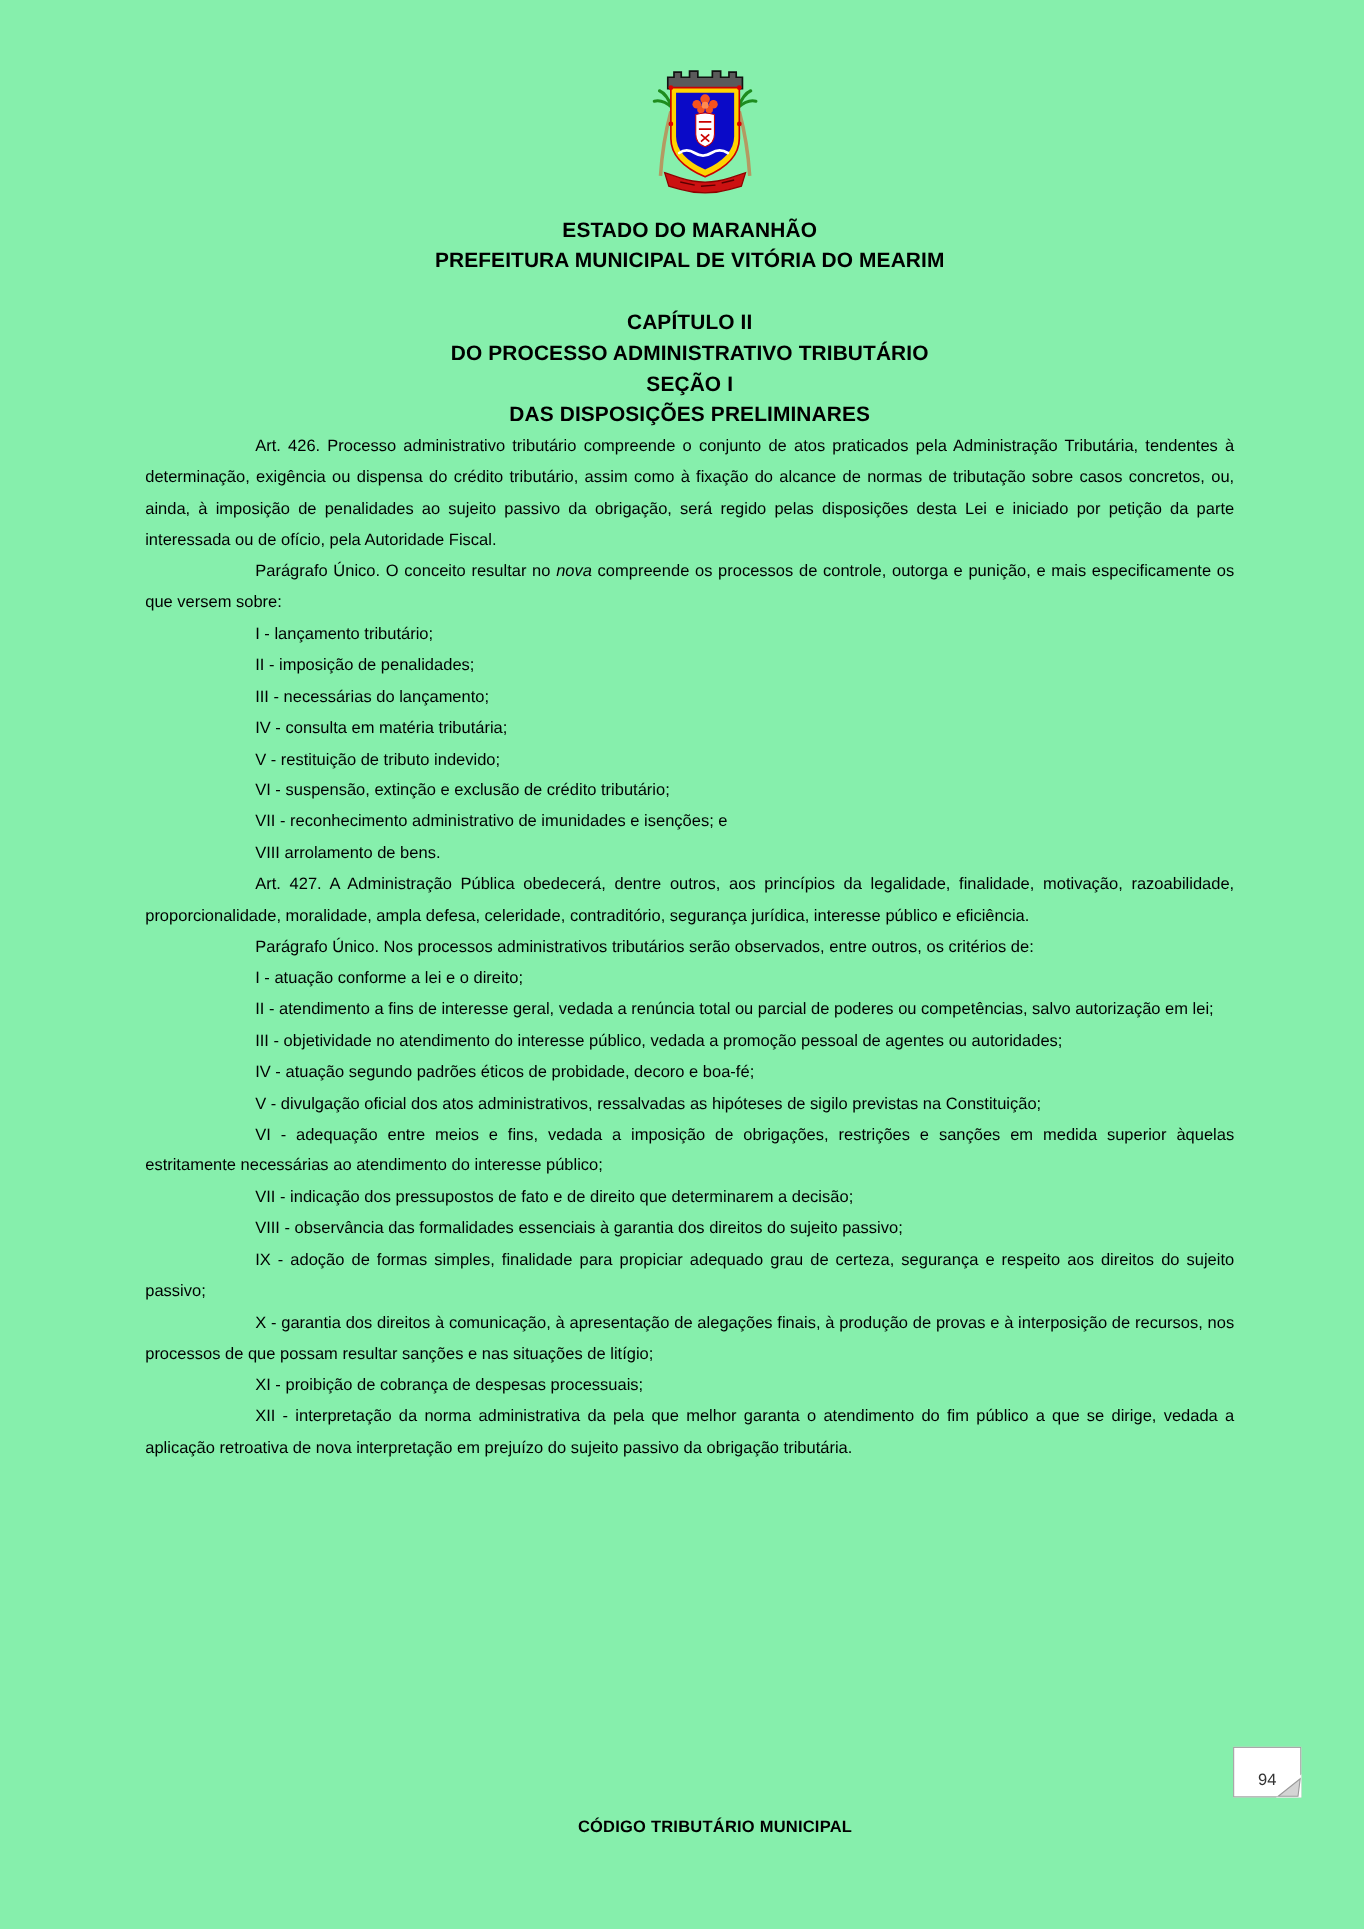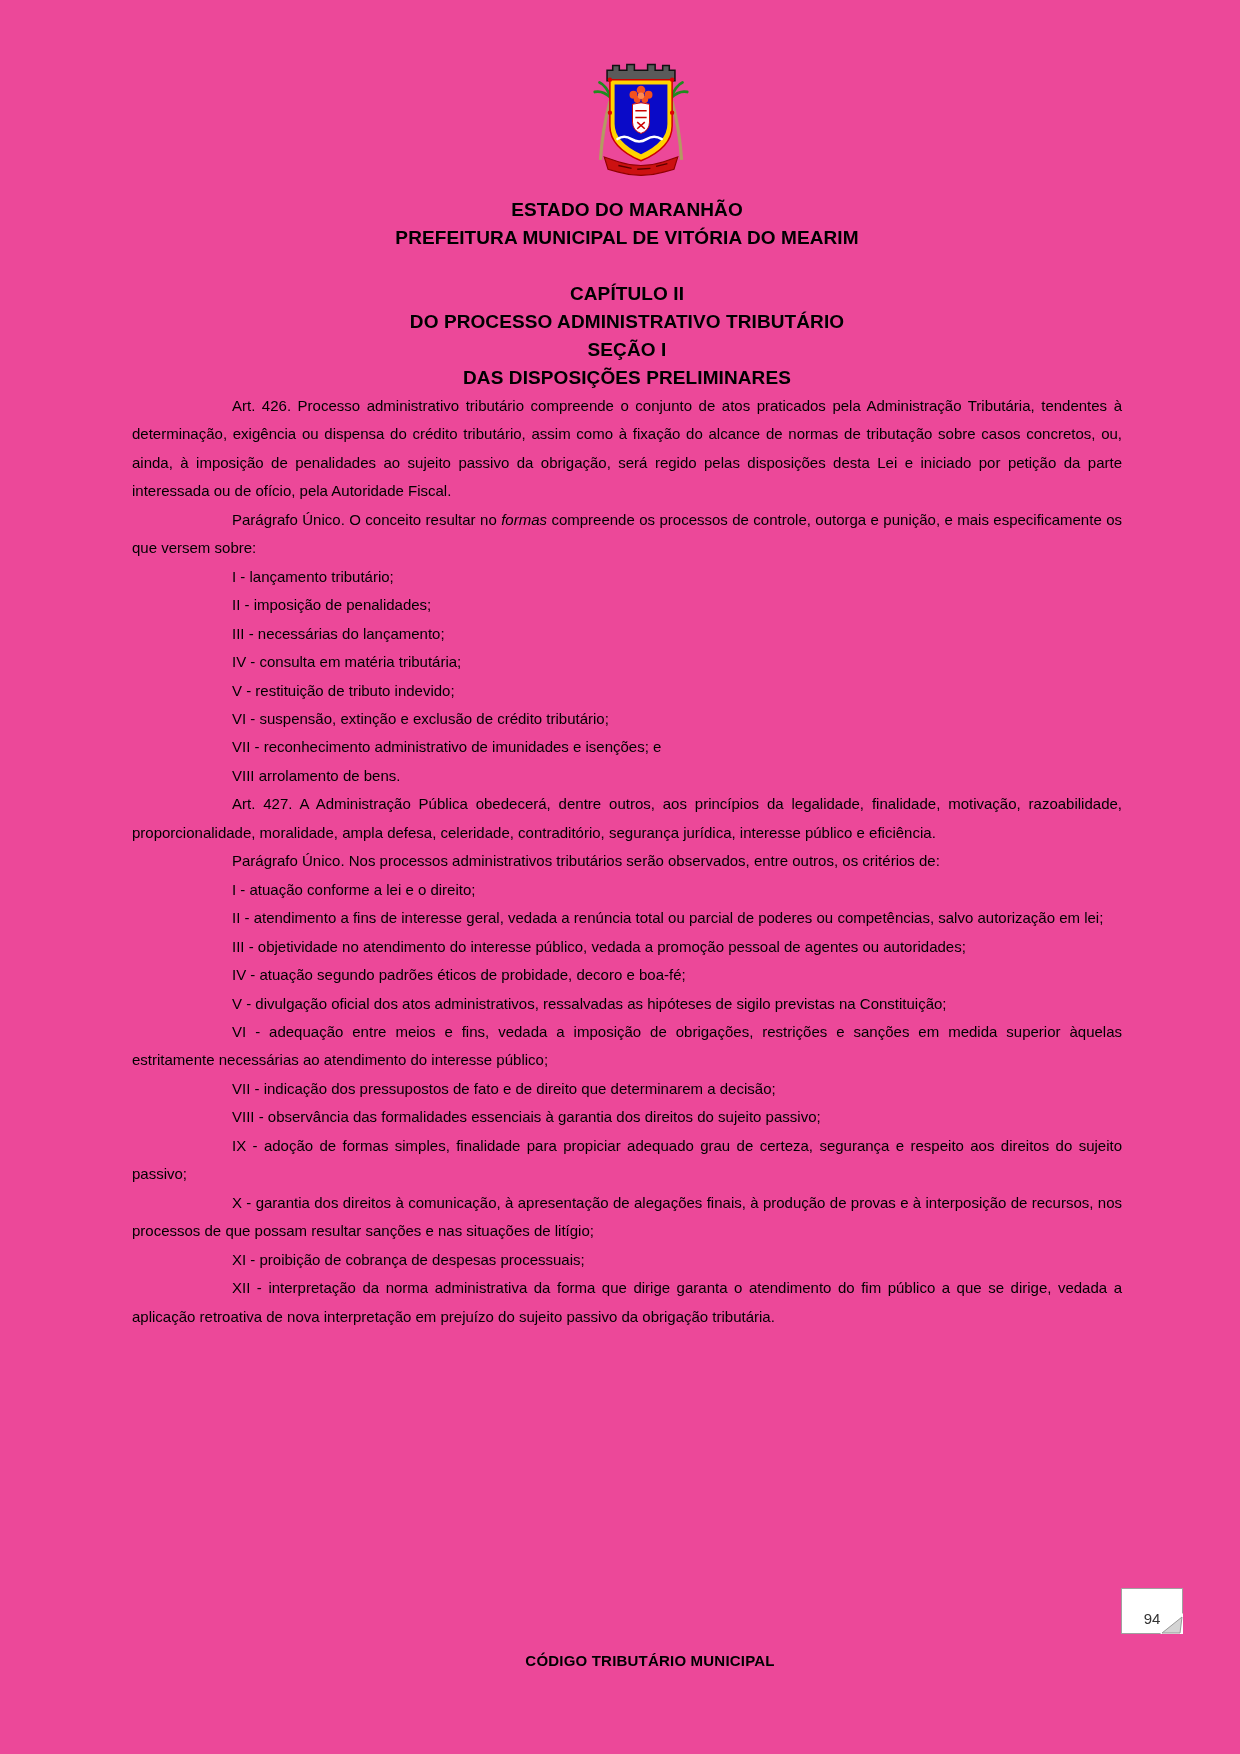--- a/index.html
+++ b/index.html
@@ -1,21 +1,21 @@
 <!DOCTYPE html>
 <html lang="pt-BR"><head>
 <meta charset="utf-8">
 <style>
   * { box-sizing: border-box; }
   html, body { margin: 0; padding: 0; background: #ffffff; }
   .page {
     position: relative;
     width: 1240px;
     height: 1754px;
-    background: #ec4899;
+    background: #86efac;
     font-family: "Liberation Sans", sans-serif;
     color: #000000;
     overflow: hidden;
   }
 
   
   .emblem-wrap {
     position: absolute;
     top: 58px;
     left: 575px;
@@ -160,21 +160,21 @@
     <div>PREFEITURA MUNICIPAL DE VITÓRIA DO MEARIM</div>
     <div class="gap"></div>
     <div>CAPÍTULO II</div>
     <div>DO PROCESSO ADMINISTRATIVO TRIBUTÁRIO</div>
     <div>SEÇÃO I</div>
     <div>DAS DISPOSIÇÕES PRELIMINARES</div>
   </div>
 
   <div class="content">
     <p>Art. 426. Processo administrativo tributário compreende o conjunto de atos praticados pela Administração Tributária, tendentes à determinação, exigência ou dispensa do crédito tributário, assim como à fixação do alcance de normas de tributação sobre casos concretos, ou, ainda, à imposição de penalidades ao sujeito passivo da obrigação, será regido pelas disposições desta Lei e iniciado por petição da parte interessada ou de ofício, pela Autoridade Fiscal.</p>
-    <p><span>Parágrafo Único. O conceito resultar no </span><span class="italic">formas</span><span> compreende os processos de controle, outorga e punição, e mais especificamente os que versem sobre:</span></p>
+    <p><span>Parágrafo Único. O conceito resultar no </span><span class="italic">nova</span><span> compreende os processos de controle, outorga e punição, e mais especificamente os que versem sobre:</span></p>
     <p>I - lançamento tributário;</p>
     <p>II - imposição de penalidades;</p>
     <p>III - necessárias do lançamento;</p>
     <p>IV - consulta em matéria tributária;</p>
     <p>V - restituição de tributo indevido;</p>
     <p>VI - suspensão, extinção e exclusão de crédito tributário;</p>
     <p>VII - reconhecimento administrativo de imunidades e isenções; e</p>
     <p>VIII arrolamento de bens.</p>
     <p>Art. 427. A Administração Pública obedecerá, dentre outros, aos princípios da legalidade, finalidade, motivação, razoabilidade, proporcionalidade, moralidade, ampla defesa, celeridade, contraditório, segurança jurídica, interesse público e eficiência.</p>
     <p>Parágrafo Único. Nos processos administrativos tributários serão observados, entre outros, os critérios de:</p>
@@ -182,21 +182,21 @@
     <p>II - atendimento a fins de interesse geral, vedada a renúncia total ou parcial de poderes ou competências, salvo autorização em lei;</p>
     <p>III - objetividade no atendimento do interesse público, vedada a promoção pessoal de agentes ou autoridades;</p>
     <p>IV - atuação segundo padrões éticos de probidade, decoro e boa-fé;</p>
     <p>V - divulgação oficial dos atos administrativos, ressalvadas as hipóteses de sigilo previstas na Constituição;</p>
     <p>VI - adequação entre meios e fins, vedada a imposição de obrigações, restrições e sanções em medida superior àquelas estritamente necessárias ao atendimento do interesse público;</p>
     <p>VII - indicação dos pressupostos de fato e de direito que determinarem a decisão;</p>
     <p>VIII - observância das formalidades essenciais à garantia dos direitos do sujeito passivo;</p>
     <p>IX - adoção de formas simples, finalidade para propiciar adequado grau de certeza, segurança e respeito aos direitos do sujeito passivo;</p>
     <p>X - garantia dos direitos à comunicação, à apresentação de alegações finais, à produção de provas e à interposição de recursos, nos processos de que possam resultar sanções e nas situações de litígio;</p>
     <p>XI - proibição de cobrança de despesas processuais;</p>
-    <p>XII - interpretação da norma administrativa da forma que dirige garanta o atendimento do fim público a que se dirige, vedada a aplicação retroativa de nova interpretação em prejuízo do sujeito passivo da obrigação tributária.</p>
+    <p>XII - interpretação da norma administrativa da pela que melhor garanta o atendimento do fim público a que se dirige, vedada a aplicação retroativa de nova interpretação em prejuízo do sujeito passivo da obrigação tributária.</p>
   </div>
 
   <div class="pagenum-box">
     <span class="num">94</span>
     <svg class="fold" viewBox="0 0 26 24">
       <polygon points="2,23 25,23 25,2" fill="#ffffff"></polygon>
       <polygon points="4,22 22,22 24,6" fill="#d4d4d4" stroke="#9a9a9a" stroke-width="1"></polygon>
     </svg>
   </div>
 

